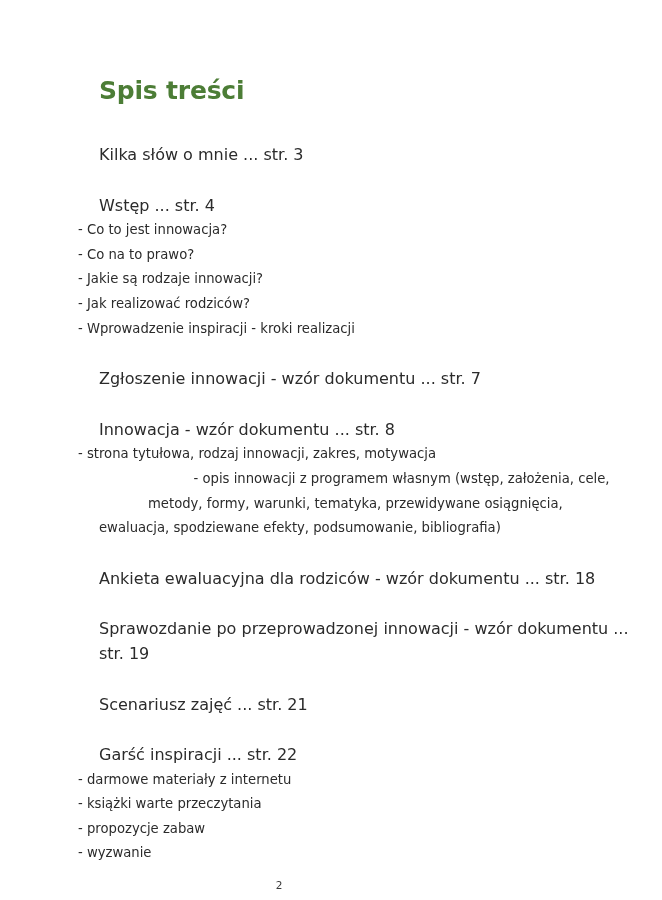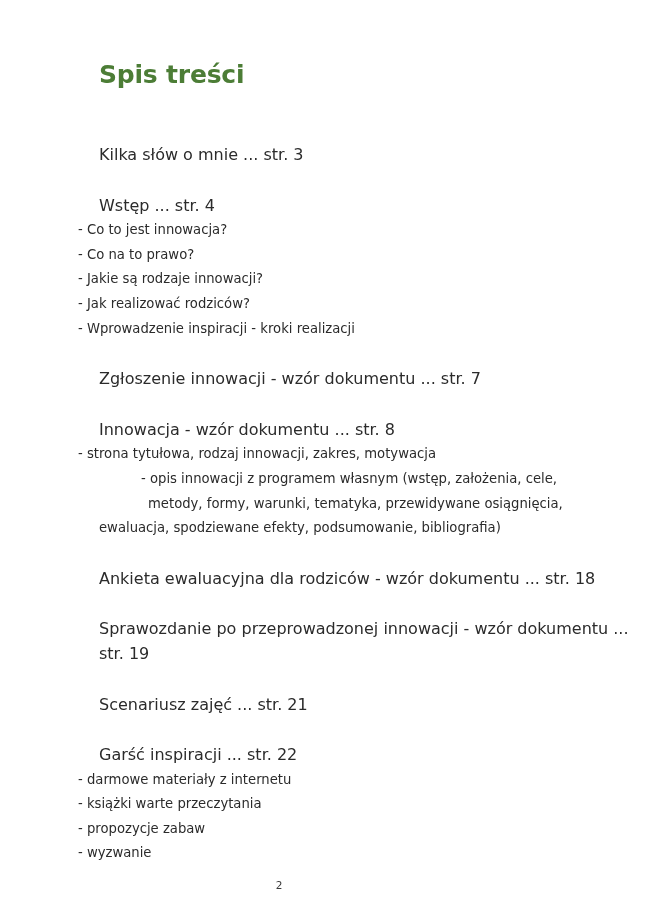--- a/index.html
+++ b/index.html
@@ -20,21 +20,21 @@
   .page {
     position: relative;
     width: 662px;
     height: 900px;
     box-sizing: border-box;
   }
 
   .doc-title {
     position: absolute;
     left: 99px;
-    top: 60px;
+    top: 76px;
     font-size: 25px;
     font-weight: bold;
     color: #4c7d36;
     letter-spacing: -0.2px;
     line-height: 1.2;
     margin: 0;
     white-space: nowrap;
   }
 
   .toc {
@@ -66,20 +66,21 @@
     white-space: nowrap;
   }
 
   
   .wrap-line-a {
     margin: 0;
     padding: 0 0 0 141px;
     font-size: 13.2px;
     line-height: 24.6px;
     white-space: nowrap;
+    text-align: center;
   }
   .wrap-line-b {
     margin: 0;
     padding: 0 0 0 148px;
     font-size: 13.2px;
     line-height: 24.6px;
     white-space: nowrap;
   }
   .wrap-line-c {
     margin: 0;

